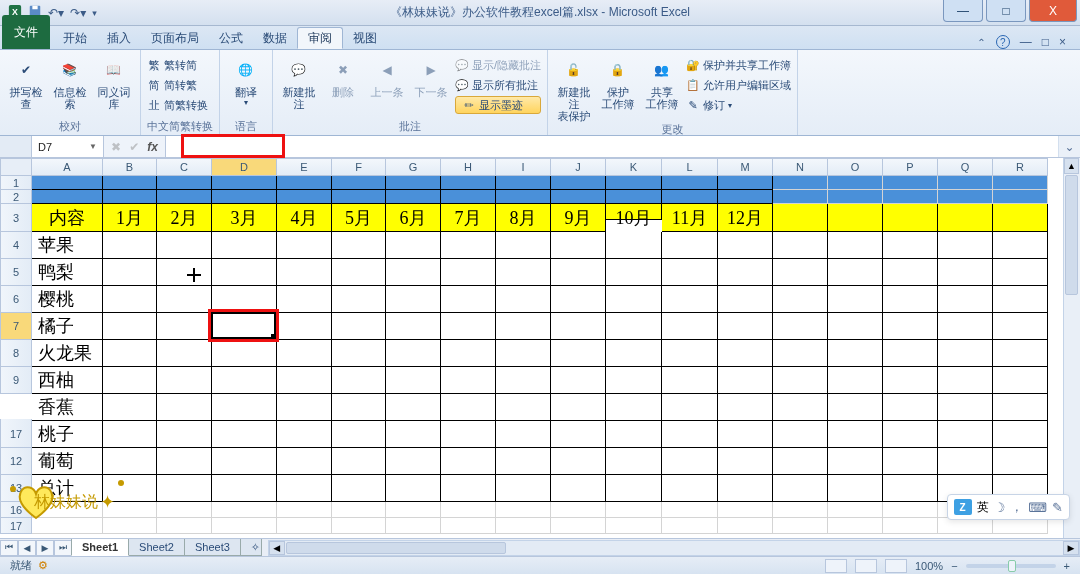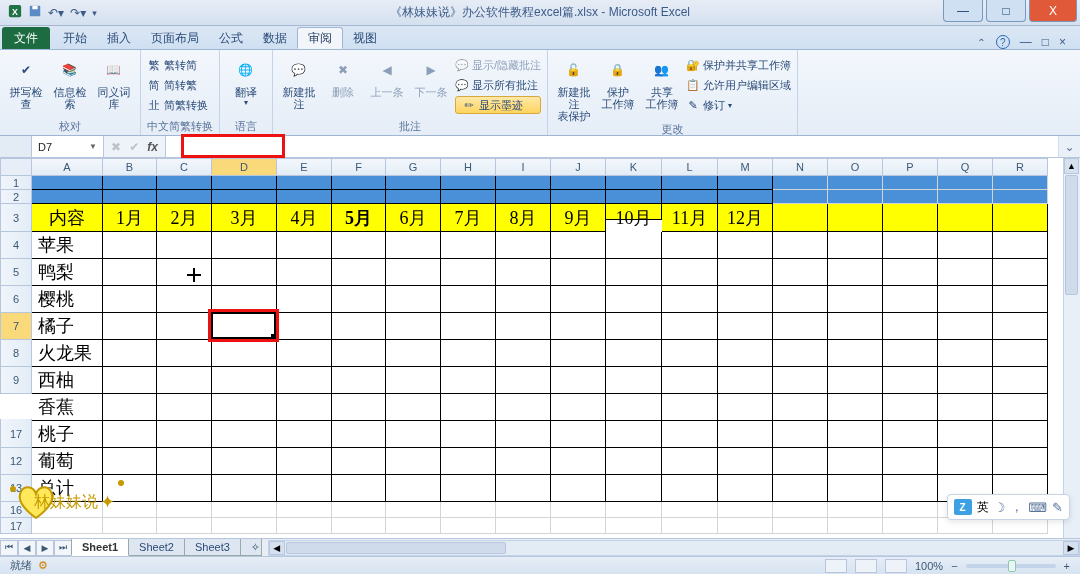--- a/index.html
+++ b/index.html
@@ -9,21 +9,21 @@
 .titlebar { height: 26px; background: linear-gradient(#e7edf6, #d4e0ef); display: flex; align-items: center; position: relative; border-bottom: 1px solid #a6b8d0; }
 .titlebar .qat { display: flex; align-items: center; gap: 6px; padding-left: 8px; }
 .titlebar .qat svg { width: 14px; height: 14px; }
 .titlebar .title { position: absolute; left: 0; right: 0; text-align: center; color: #3b5b87; font-size: 12px; pointer-events: none; }
 .titlebar .winbtns { margin-left: auto; display: flex; height: 100%; }
 .titlebar .winbtn { width: 40px; height: 22px; display: flex; align-items: center; justify-content: center; border: 1px solid #7a97be; border-top: none; border-radius: 0 0 4px 4px; margin-right: 3px; font-family: Arial; font-size: 12px; color: #1b3f66; background: #cfe0f3; }
 .titlebar .winbtn.close { background: #e05a3a; color: #fff; width: 48px; }
 
 
 .ribbontabs { height: 24px; background: linear-gradient(#dce7f4, #cfe0f2); display: flex; align-items: flex-end; padding-left: 2px; border-bottom: 1px solid #9fb6d4; position: relative; }
-.file-tab { background: #1d6b40; color: #fff; height: 22px; padding: 0 12px; display: flex; align-items: center; border-radius: 3px 3px 0 0; font-size: 12px; margin-right: 3px; }
+.file-tab { background: #1d6b40; color: #fff; height: 34px; padding: 0 12px; display: flex; align-items: center; border-radius: 3px 3px 0 0; font-size: 12px; margin-right: 3px; }
 .rtab { height: 22px; padding: 0 10px; display: flex; align-items: center; color: #2a4b77; font-size: 12px; }
 .rtab.active { background: #f2f6fb; border: 1px solid #9fb6d4; border-bottom-color: #f2f6fb; border-radius: 3px 3px 0 0; color: #1a3558; }
 .ribbontabs .right { margin-left: auto; display: flex; align-items: center; gap: 10px; padding-right: 14px; color: #3b5b87; }
 .ribbontabs .right .caret { font-size: 10px; }
 
 
 .ribbon { height: 86px; background: linear-gradient(#f3f7fc, #e5edf7); border-bottom: 1px solid #9fb6d4; display: flex; }
 .rgroup { border-right: 1px solid #c3d3e8; display: flex; flex-direction: column; padding: 2px 6px 0 6px; }
 .rgroup .body { flex: 1; display: flex; align-items: flex-start; gap: 4px; }
 .rgroup .lab { height: 16px; text-align: center; color: #5a7399; font-size: 11px; }
@@ -361,21 +361,21 @@
         </div>
         <div class="cell" style="width: 55px; height: 28px; background: rgb(255, 255, 0); border-color: rgb(0, 0, 0);">
           <div class="hdrTxt" style="line-height:28px">2月</div>
         </div>
         <div class="cell" style="width: 65px; height: 28px; background: rgb(255, 255, 0); border-color: rgb(0, 0, 0);">
           <div class="hdrTxt" style="line-height:28px">3月</div>
         </div>
         <div class="cell" style="width: 55px; height: 28px; background: rgb(255, 255, 0); border-color: rgb(0, 0, 0);">
           <div class="hdrTxt" style="line-height:28px">4月</div>
         </div>
-        <div class="cell" style="width: 54px; height: 28px; background: rgb(255, 255, 0); border-color: rgb(0, 0, 0); font-weight: bold;">
+        <div class="cell" style="width: 54px; height: 28px; background: rgb(255, 255, 0); border-color: rgb(0, 0, 0);">
           <div class="hdrTxt" style="line-height:28px">5月</div>
         </div>
         <div class="cell" style="width: 55px; height: 28px; background: rgb(255, 255, 0); border-color: rgb(0, 0, 0);">
           <div class="hdrTxt" style="line-height:28px">6月</div>
         </div>
         <div class="cell" style="width: 55px; height: 28px; background: rgb(255, 255, 0); border-color: rgb(0, 0, 0);">
           <div class="hdrTxt" style="line-height:28px">7月</div>
         </div>
         <div class="cell" style="width: 55px; height: 28px; background: rgb(255, 255, 0); border-color: rgb(0, 0, 0);">
           <div class="hdrTxt" style="line-height:28px">8月</div>

